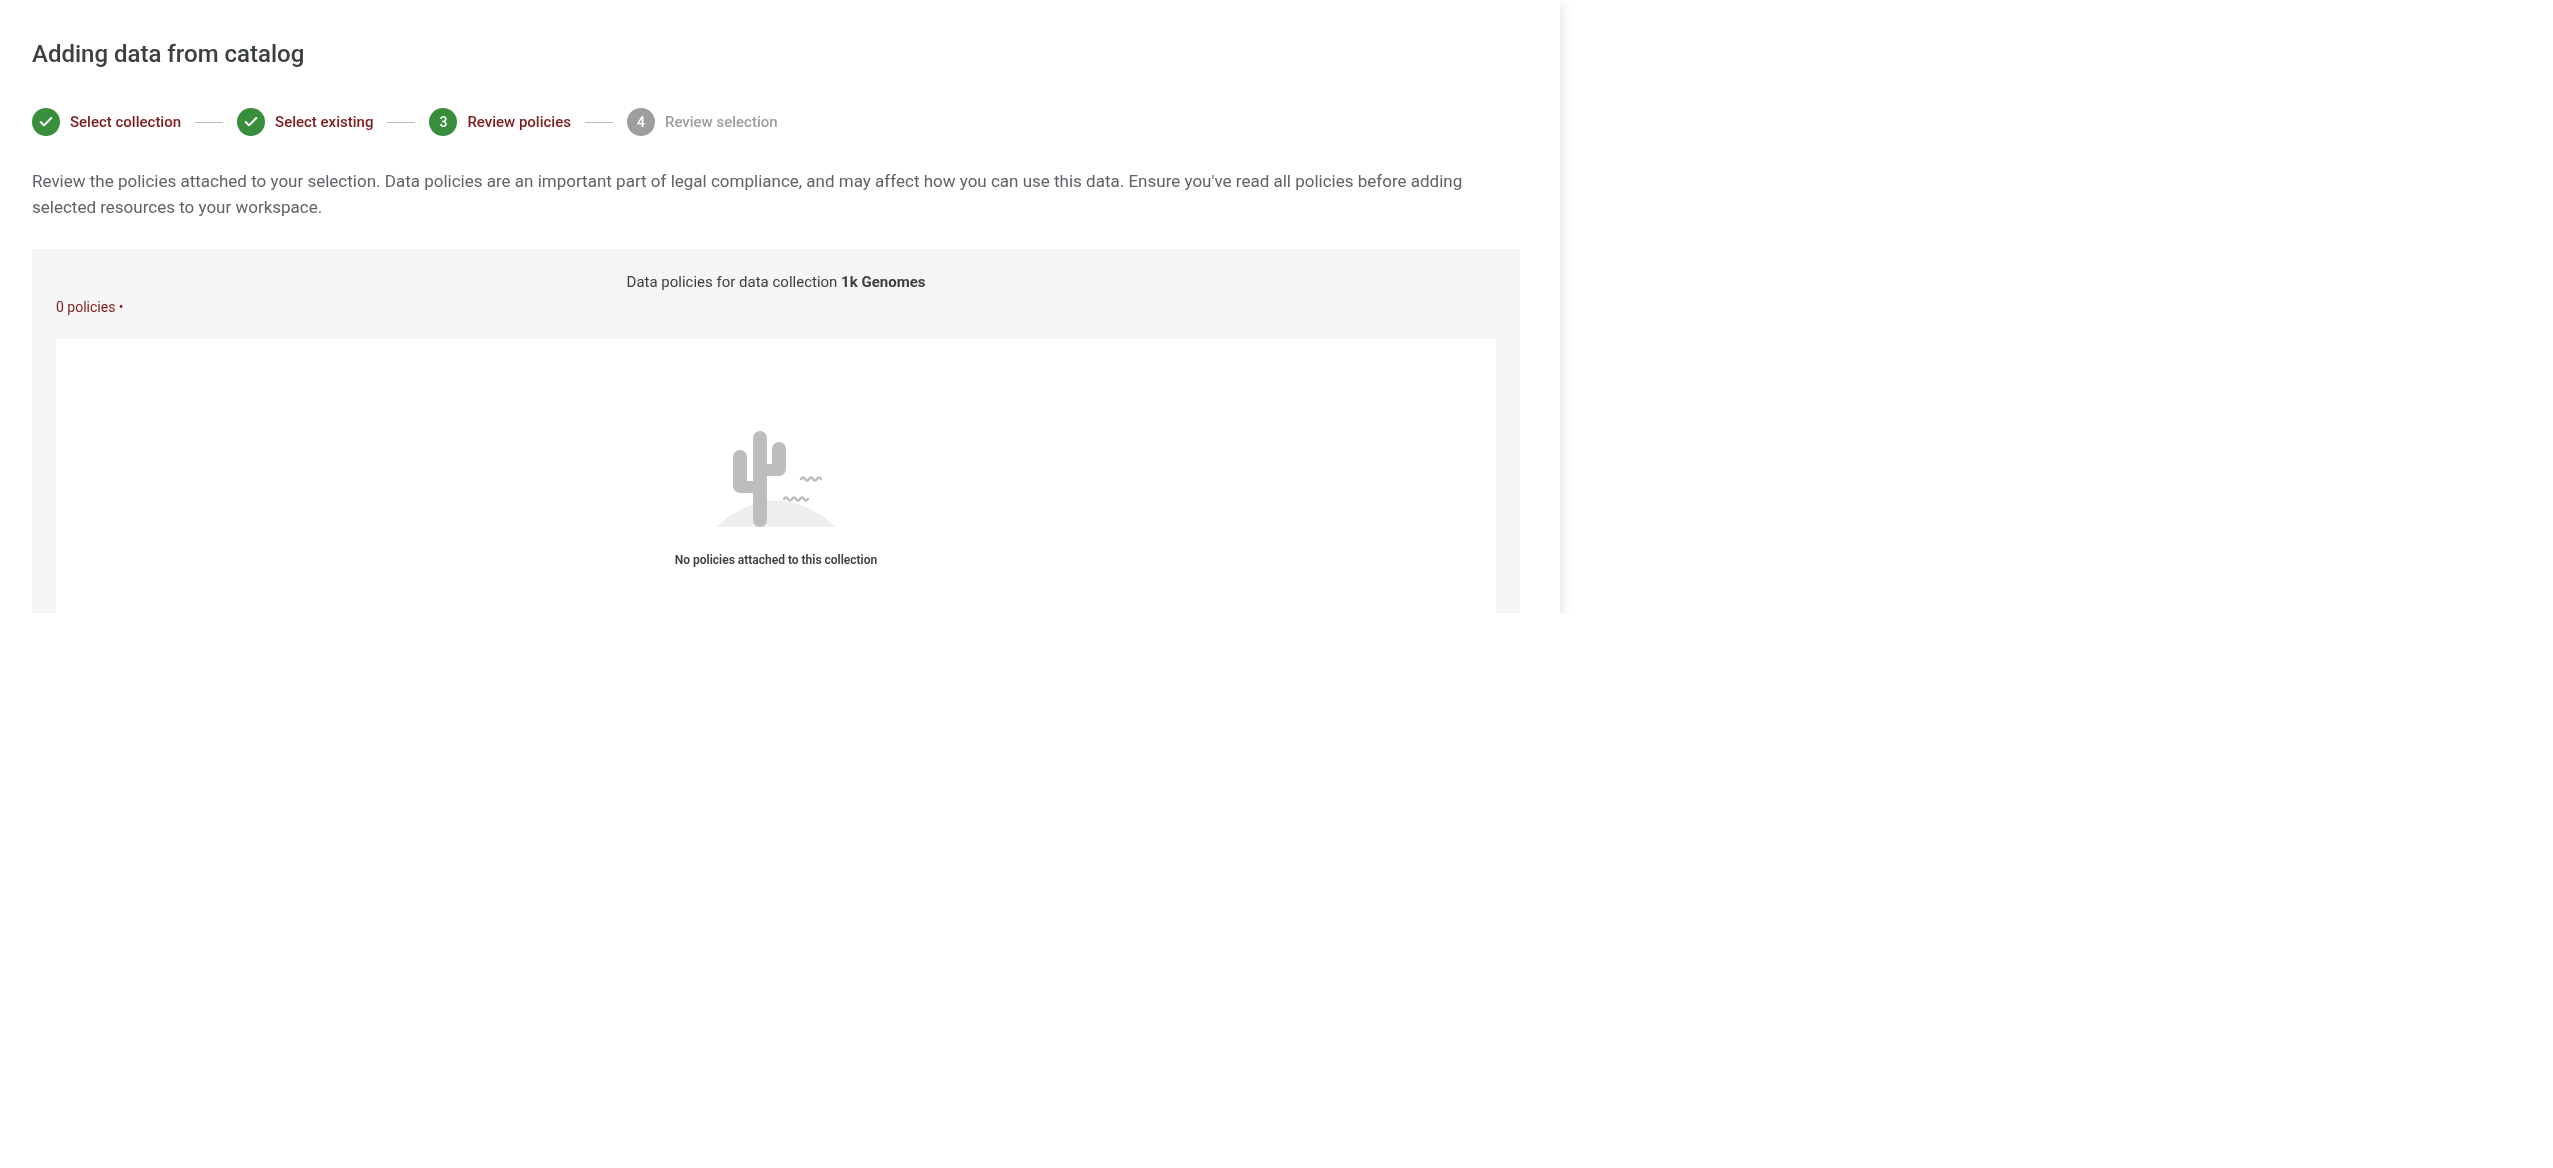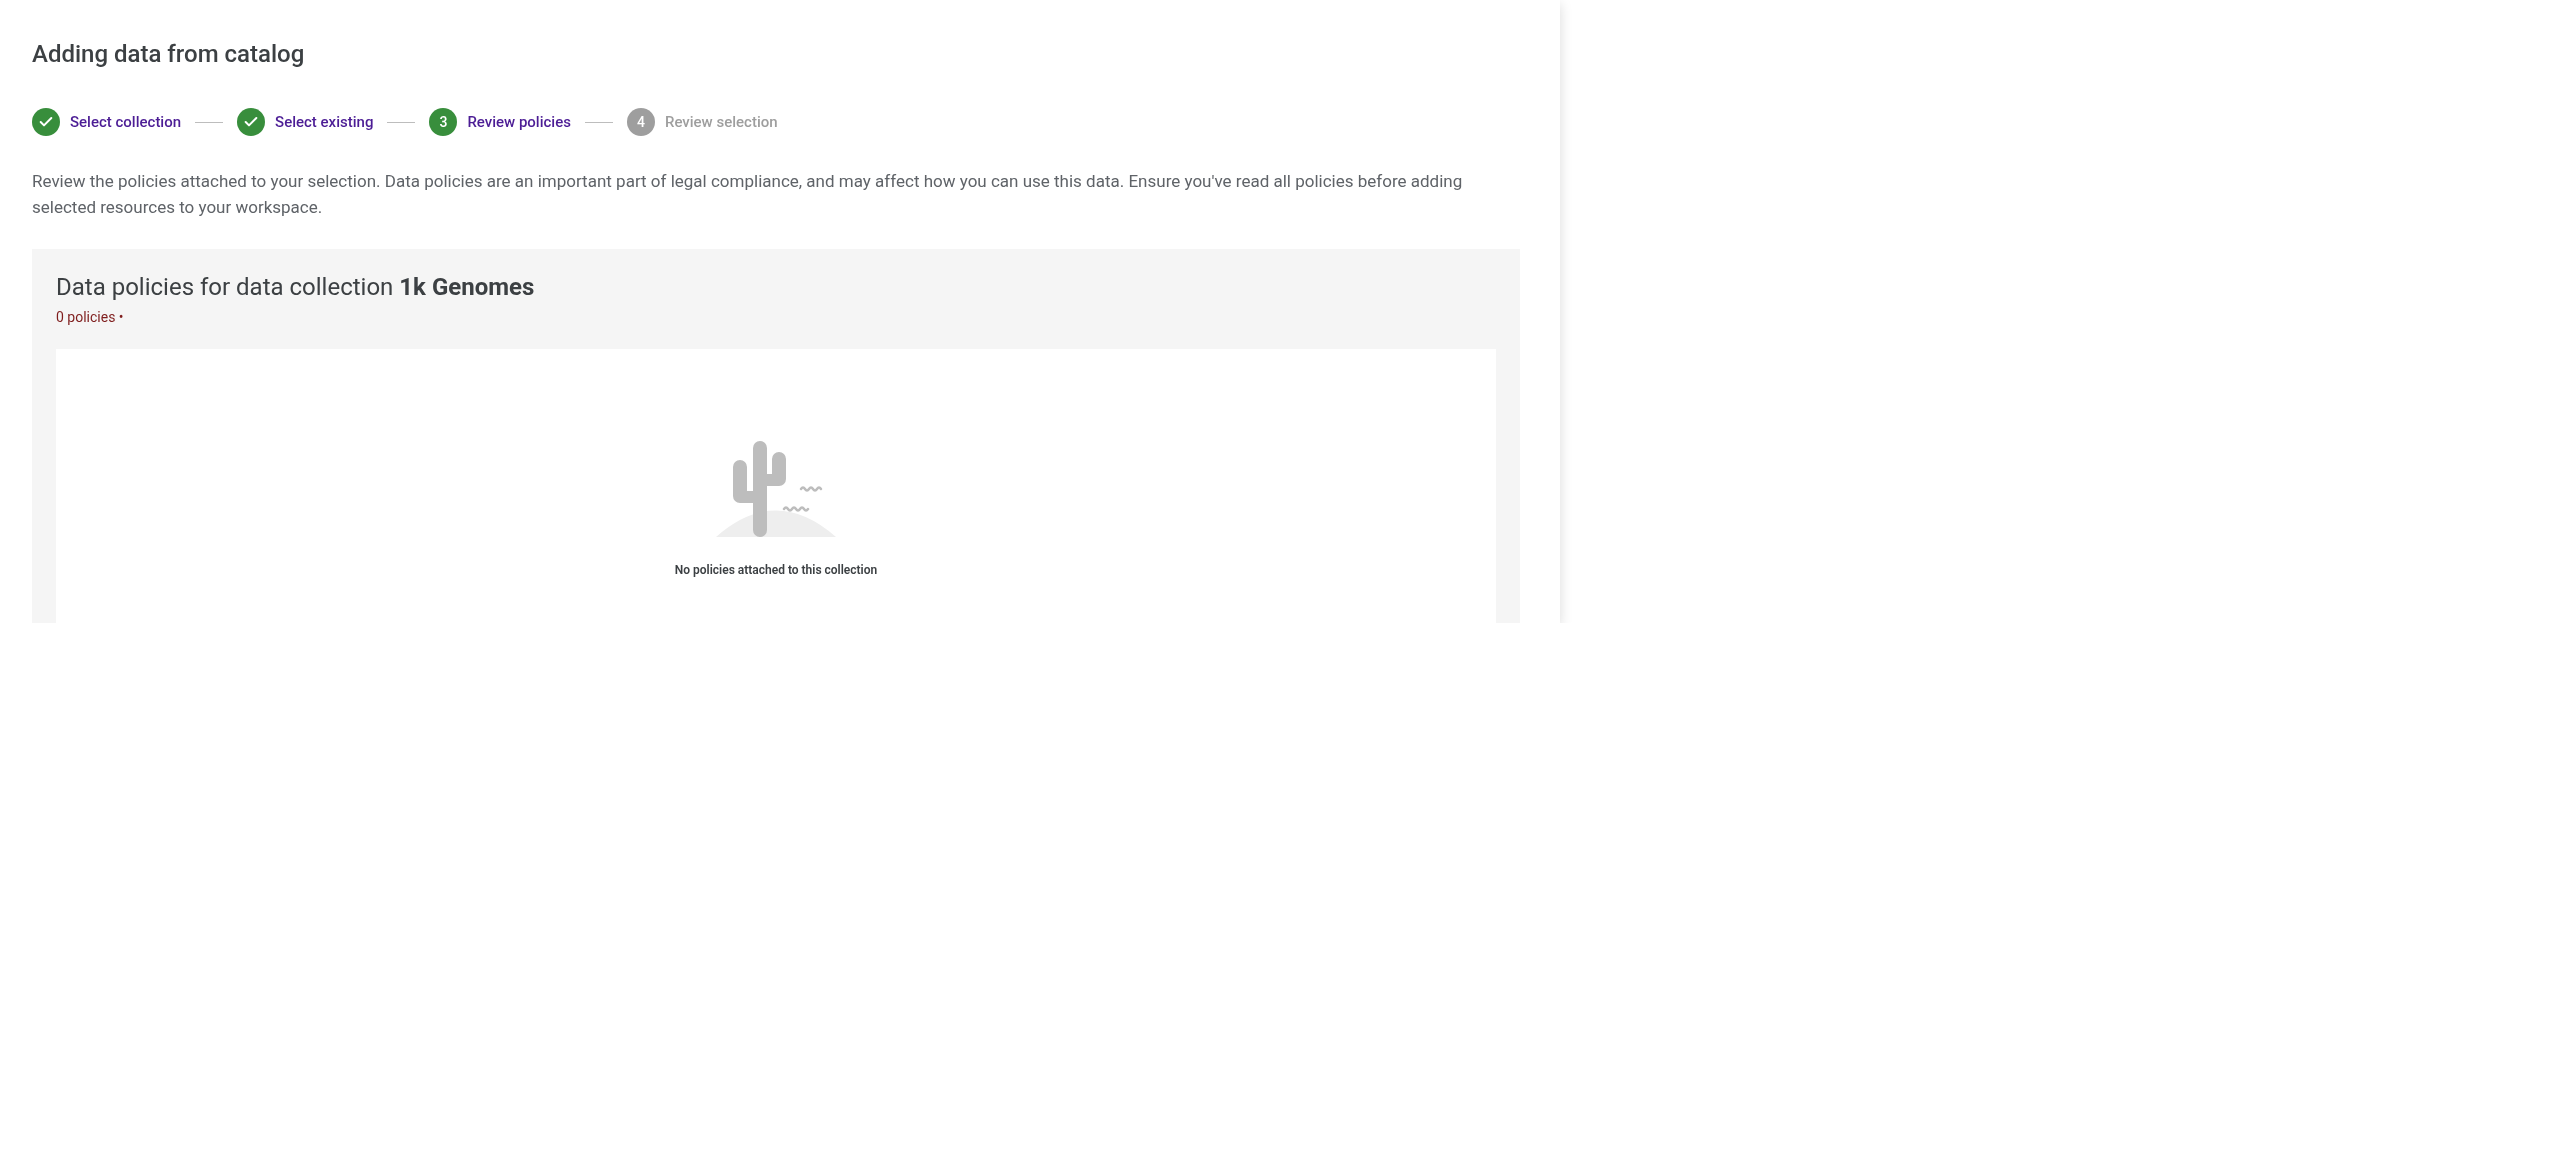--- a/index.html
+++ b/index.html
@@ -54,21 +54,21 @@
     }
     .step-circle.pending {
       background: #9e9e9e;
     }
     .step-label {
       margin-left: 10px;
       font-size: 15px;
       font-weight: 500;
     }
     .step-label.active, .step-label.completed {
-      color: #4c1d95;
+      color: #7f1d1d;
     }
     .step-label.pending {
       color: #9e9e9e;
     }
     .step-connector {
       width: 28px;
       height: 1px;
       background: #bdbdbd;
       margin: 0 14px;
     }
@@ -80,24 +80,25 @@
       font-size: 17px;
       line-height: 1.55;
       color: #5f6368;
       margin-bottom: 28px;
     }
     .policies-panel {
       background: #f5f5f5;
       padding: 24px 24px 0 24px;
     }
     .panel-title {
-      font-size: 24px;
+      font-size: 15px;
       color: #3c4043;
       font-weight: 400;
       margin-bottom: 8px;
+      text-align: center;
     }
     .panel-title .collection-name {
       font-weight: 700;
     }
     .panel-subtitle {
       font-size: 14px;
       color: #7f1d1d;
       margin-bottom: 24px;
     }
     .empty-state {

